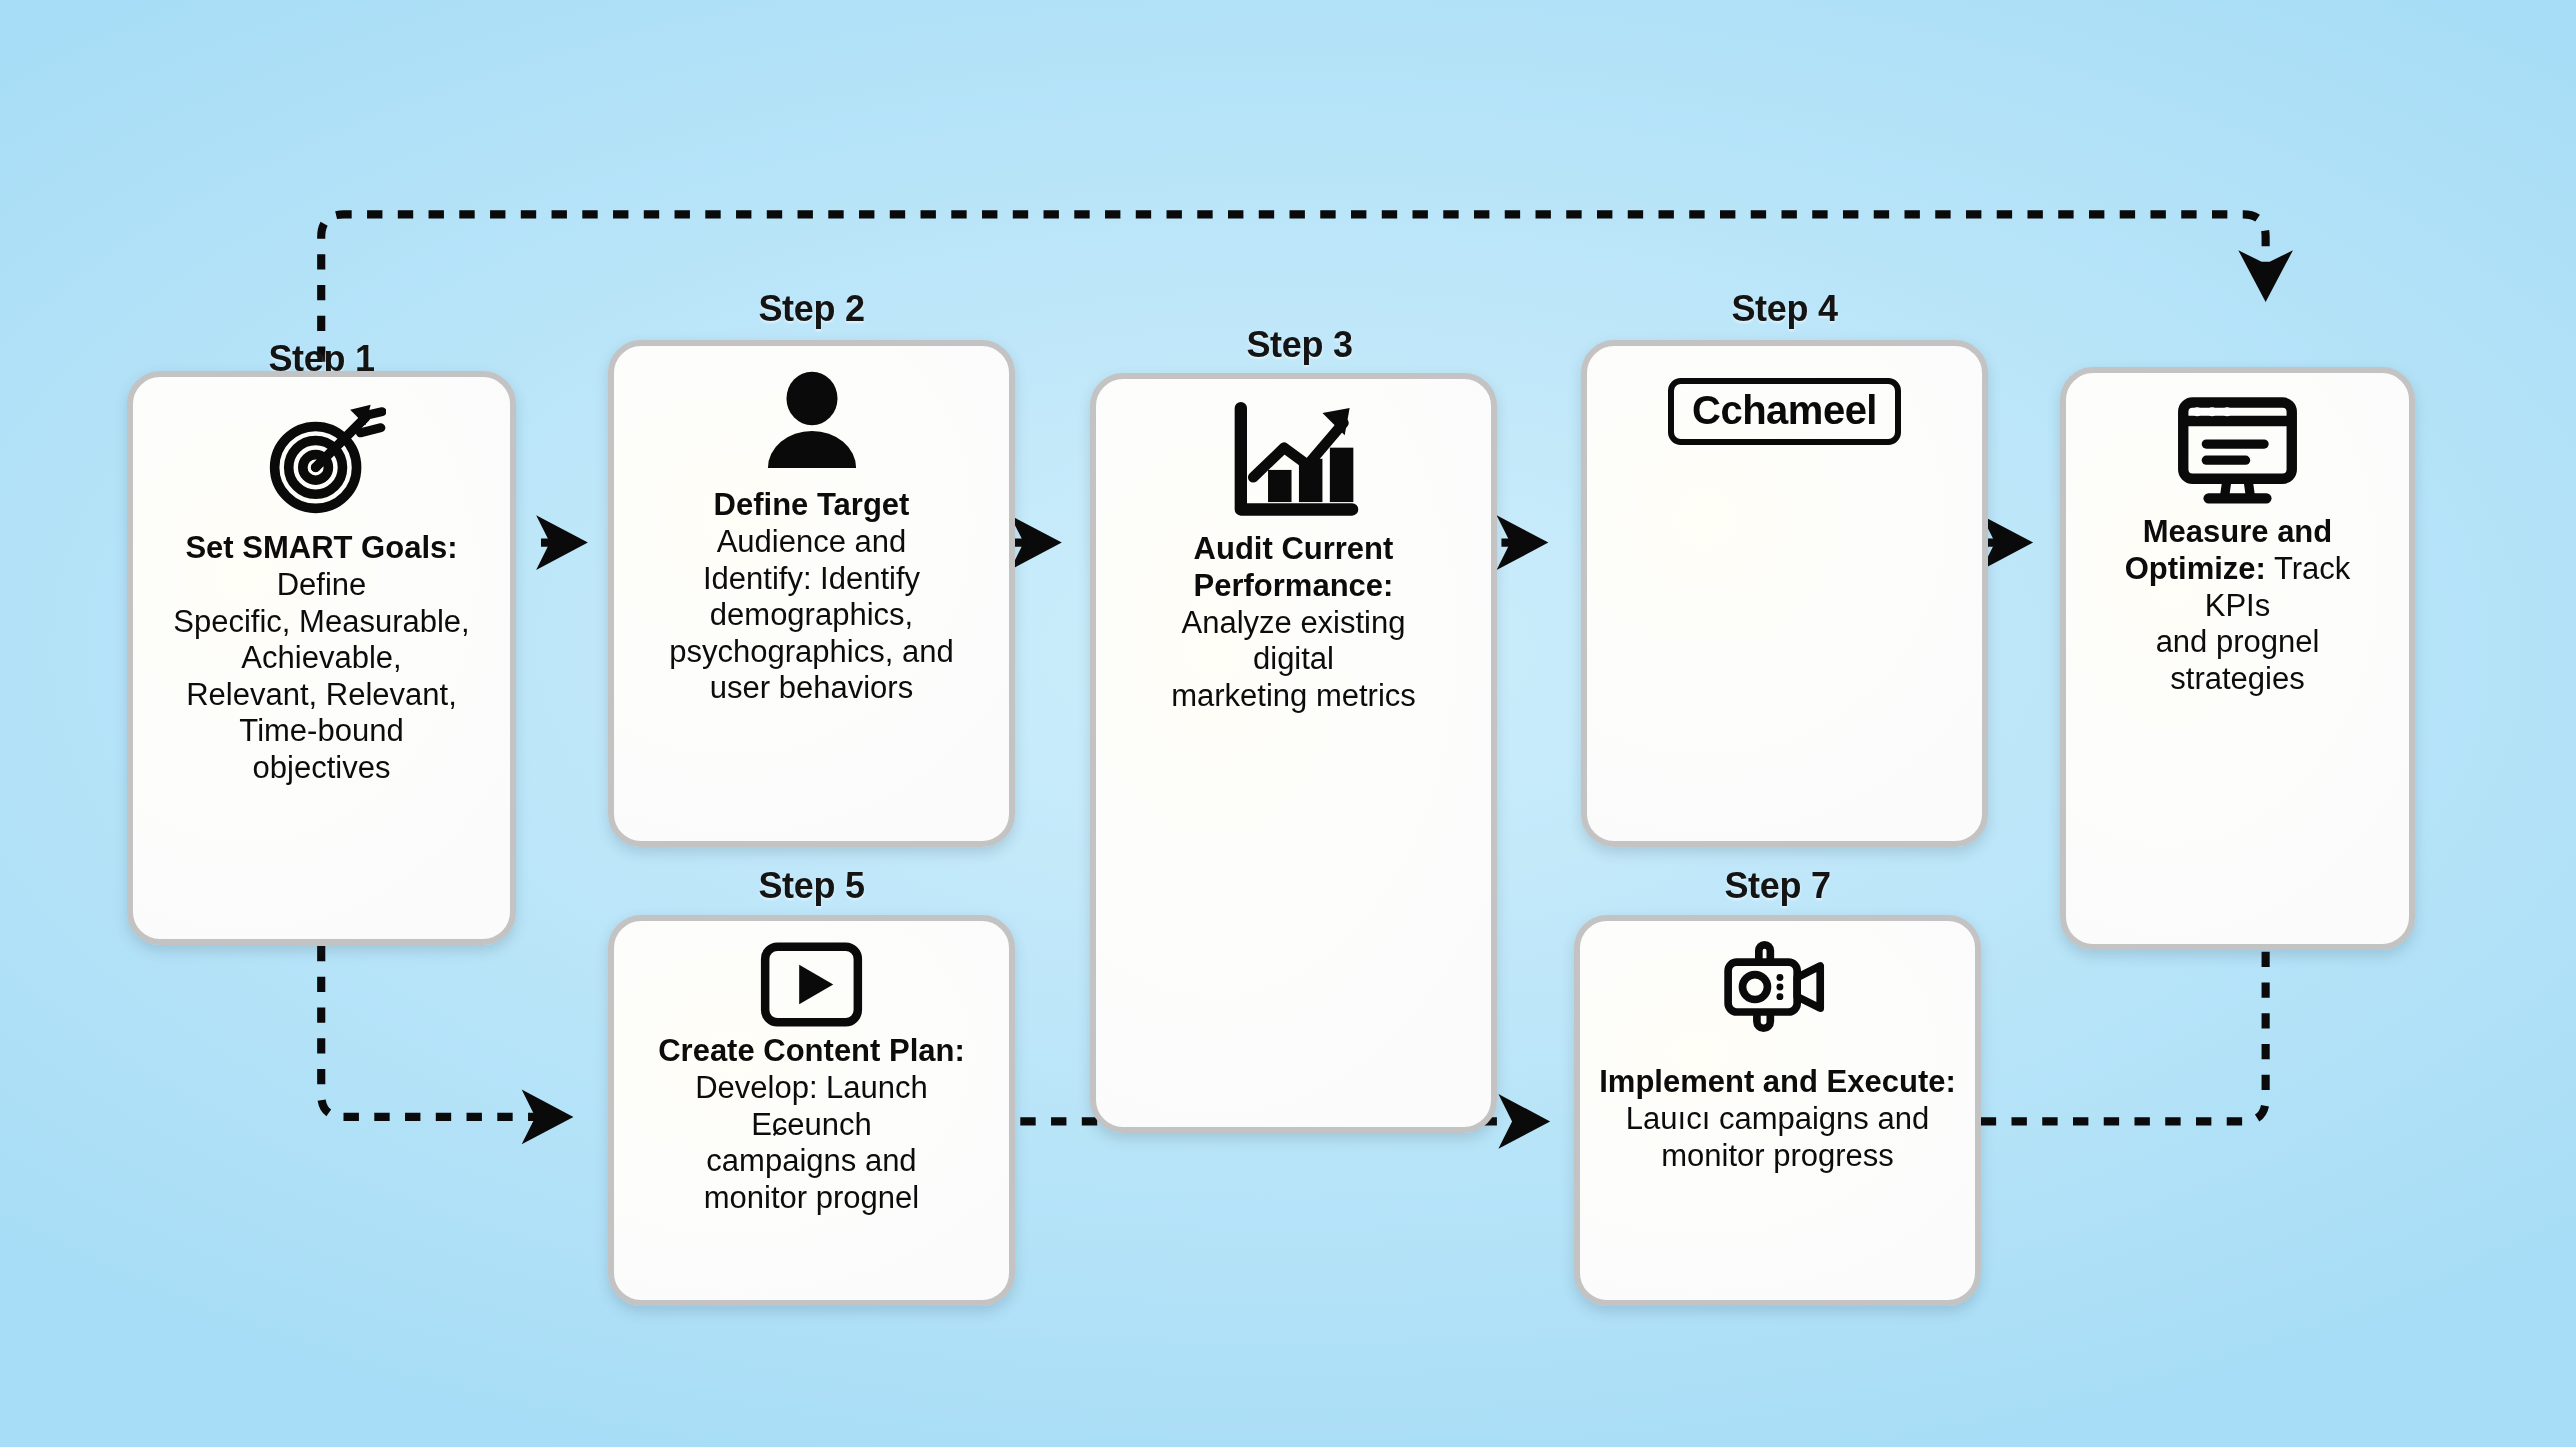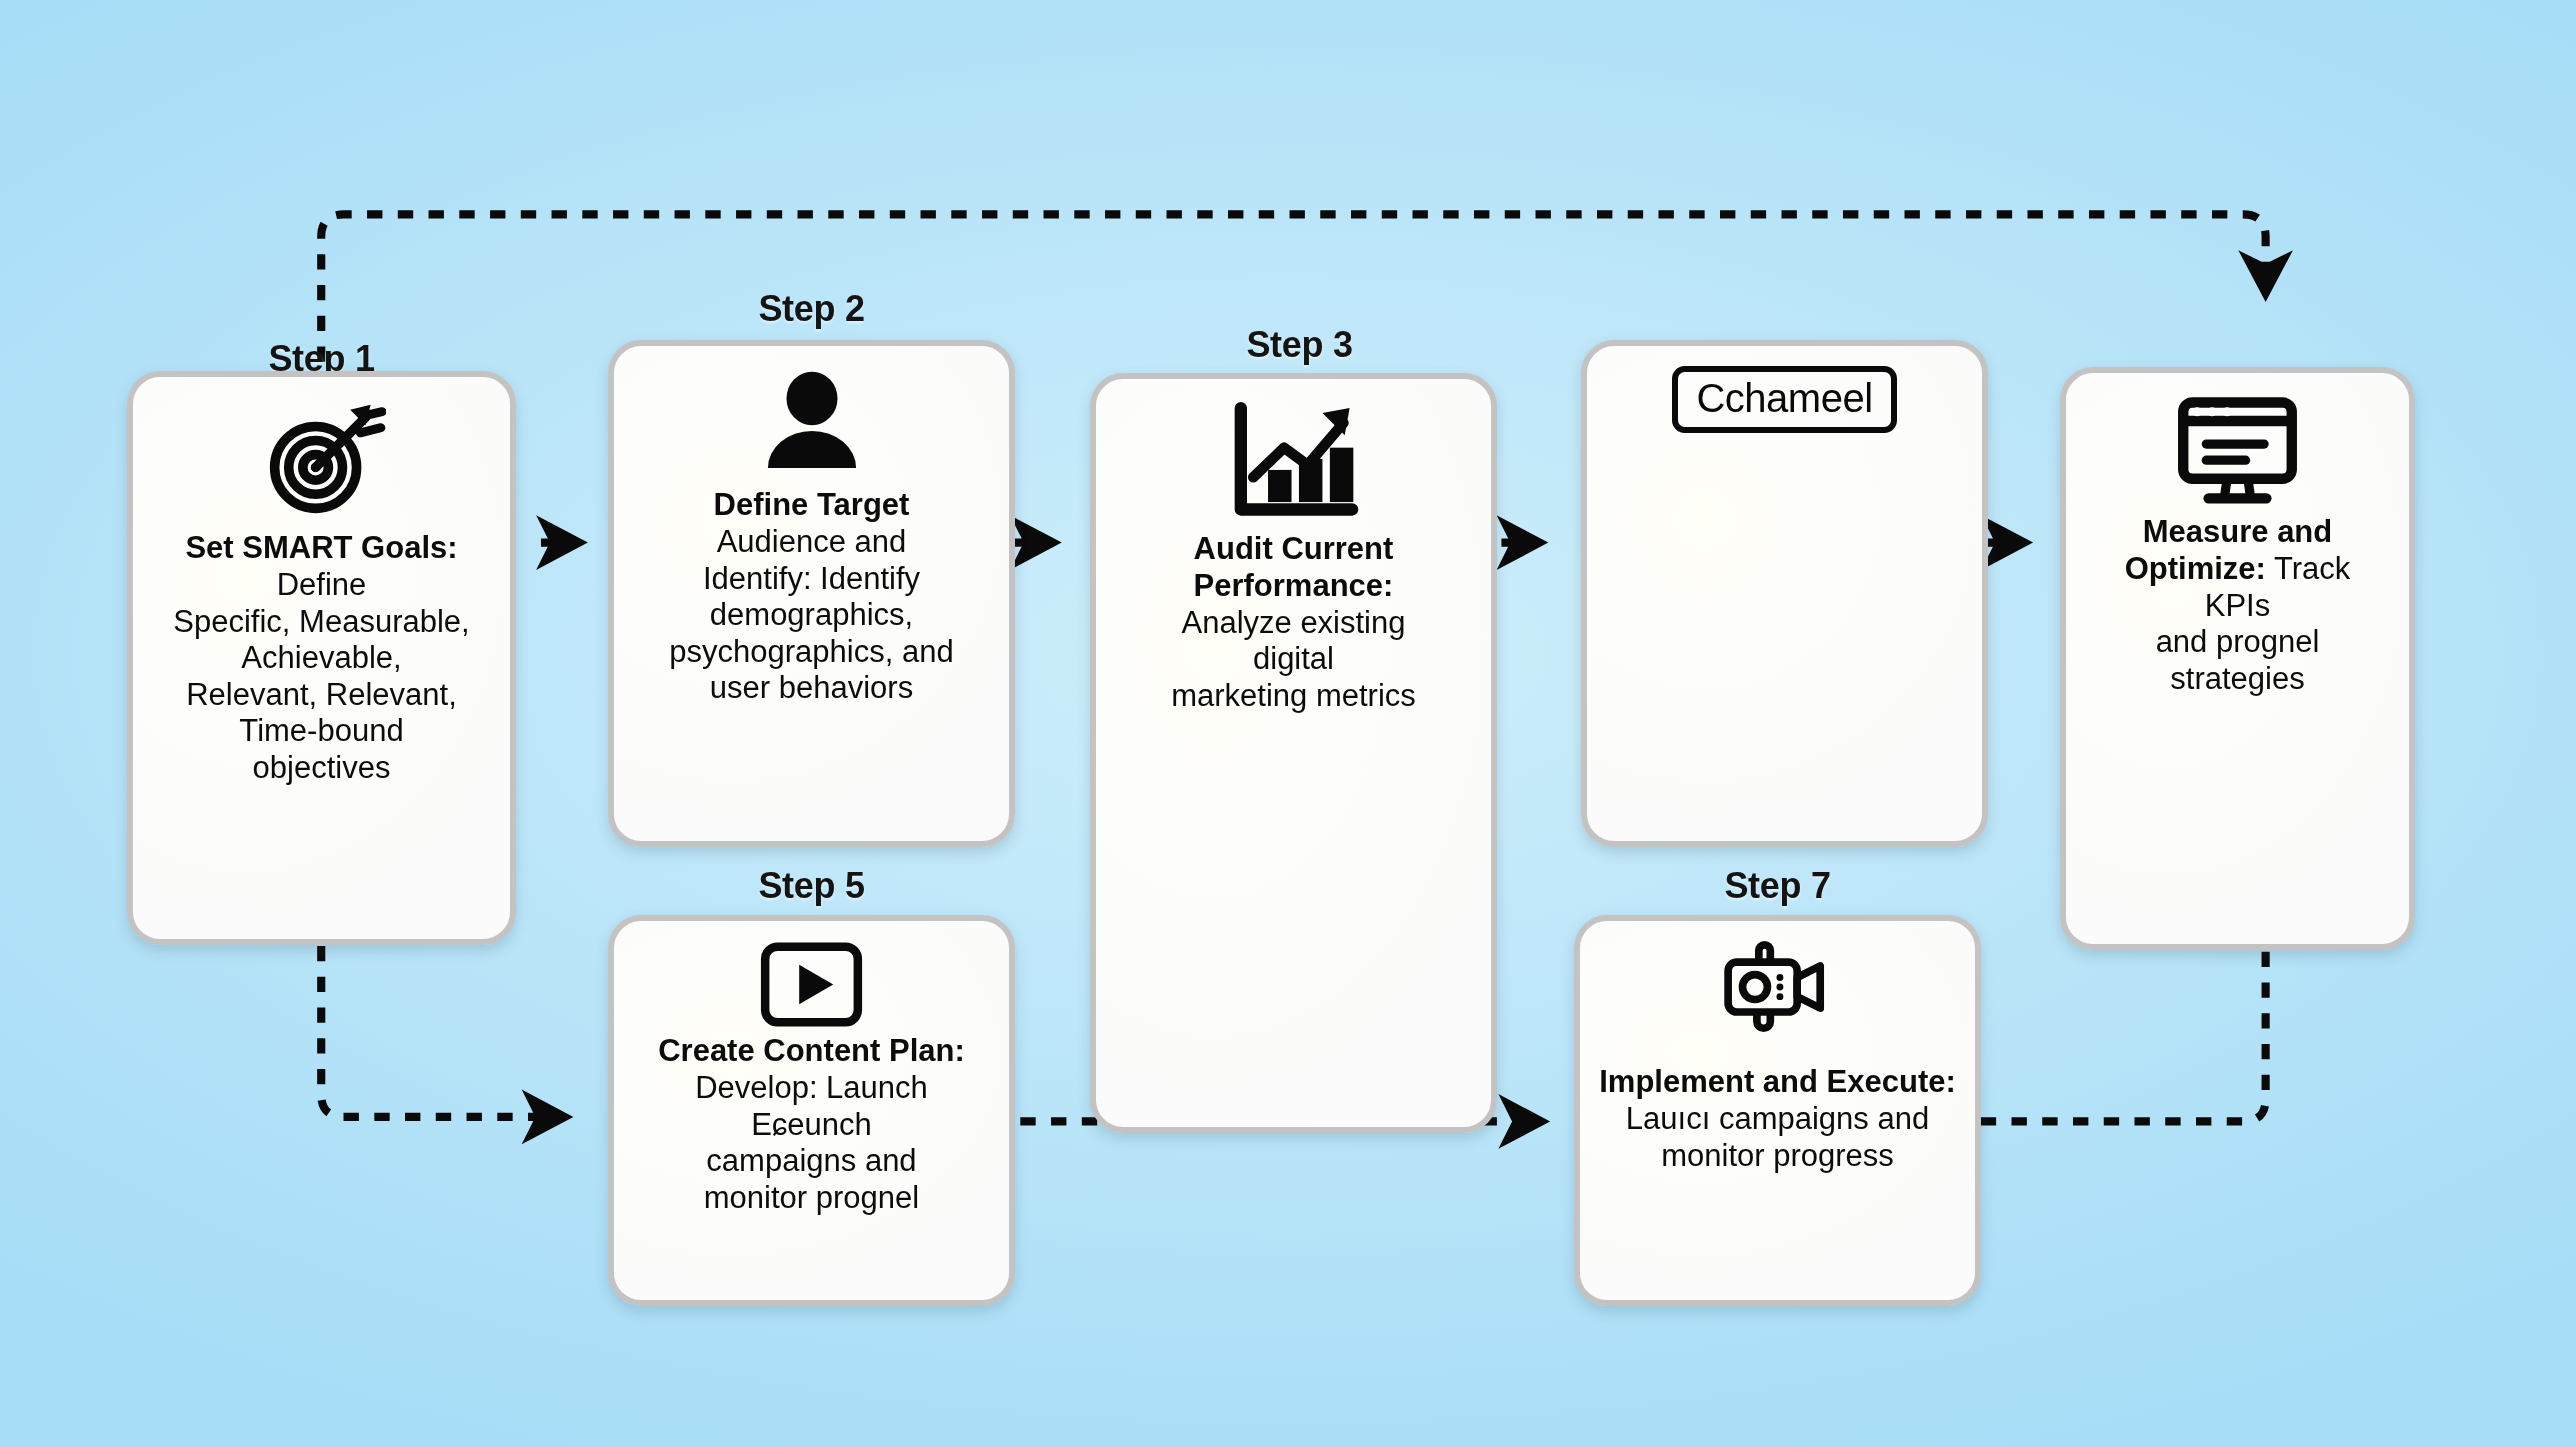--- a/index.html
+++ b/index.html
@@ -71,24 +71,25 @@
   .card .body .lead {
     font-weight: 700;
   }
 
   
   .wordmark {
     border: 6.3px solid #0a0a0a;
     border-radius: 12.7px;
     padding: 5.4px 18px 8.1px;
     font-size: 40px;
-    font-weight: 400;
+    font-weight: 700;
     letter-spacing: -0.5px;
     color: #0a0a0a;
     line-height: 1.05;
+    margin-top: 12px;
   }
 
   svg.gi { display: block; }
 </style>
 </head>
 <body>
 
 <div id="canvas">
 
   <svg id="wires" viewBox="0 0 2848 1600">
@@ -175,20 +176,21 @@
       </svg>
     </div>
     <div class="body">
       <span class="lead">Audit Current Performance:</span><br>
       <span>Analyze existing</span><br>
       <span>digital</span><br>
       <span>marketing metrics</span>
     </div>
   </div>
 
+  <div class="step-label" style="left:1581px; top:288px; width:407px;">Step 4</div>
   <div class="card" style="left:1581px; top:340px; width:407px; height:507px;">
     <div class="icon-wrap">
       <div class="wordmark">Cchameel</div>
     </div>
   </div>
 
   <div class="card" style="left:2060px; top:367px; width:355px; height:583px;">
     <div class="icon-wrap">
       <svg class="gi" width="127" height="116" viewBox="0 0 110 100">
         <rect x="8" y="8" width="94" height="66" rx="8" ry="8" fill="none" stroke="#0a0a0a" stroke-width="9"></rect>

